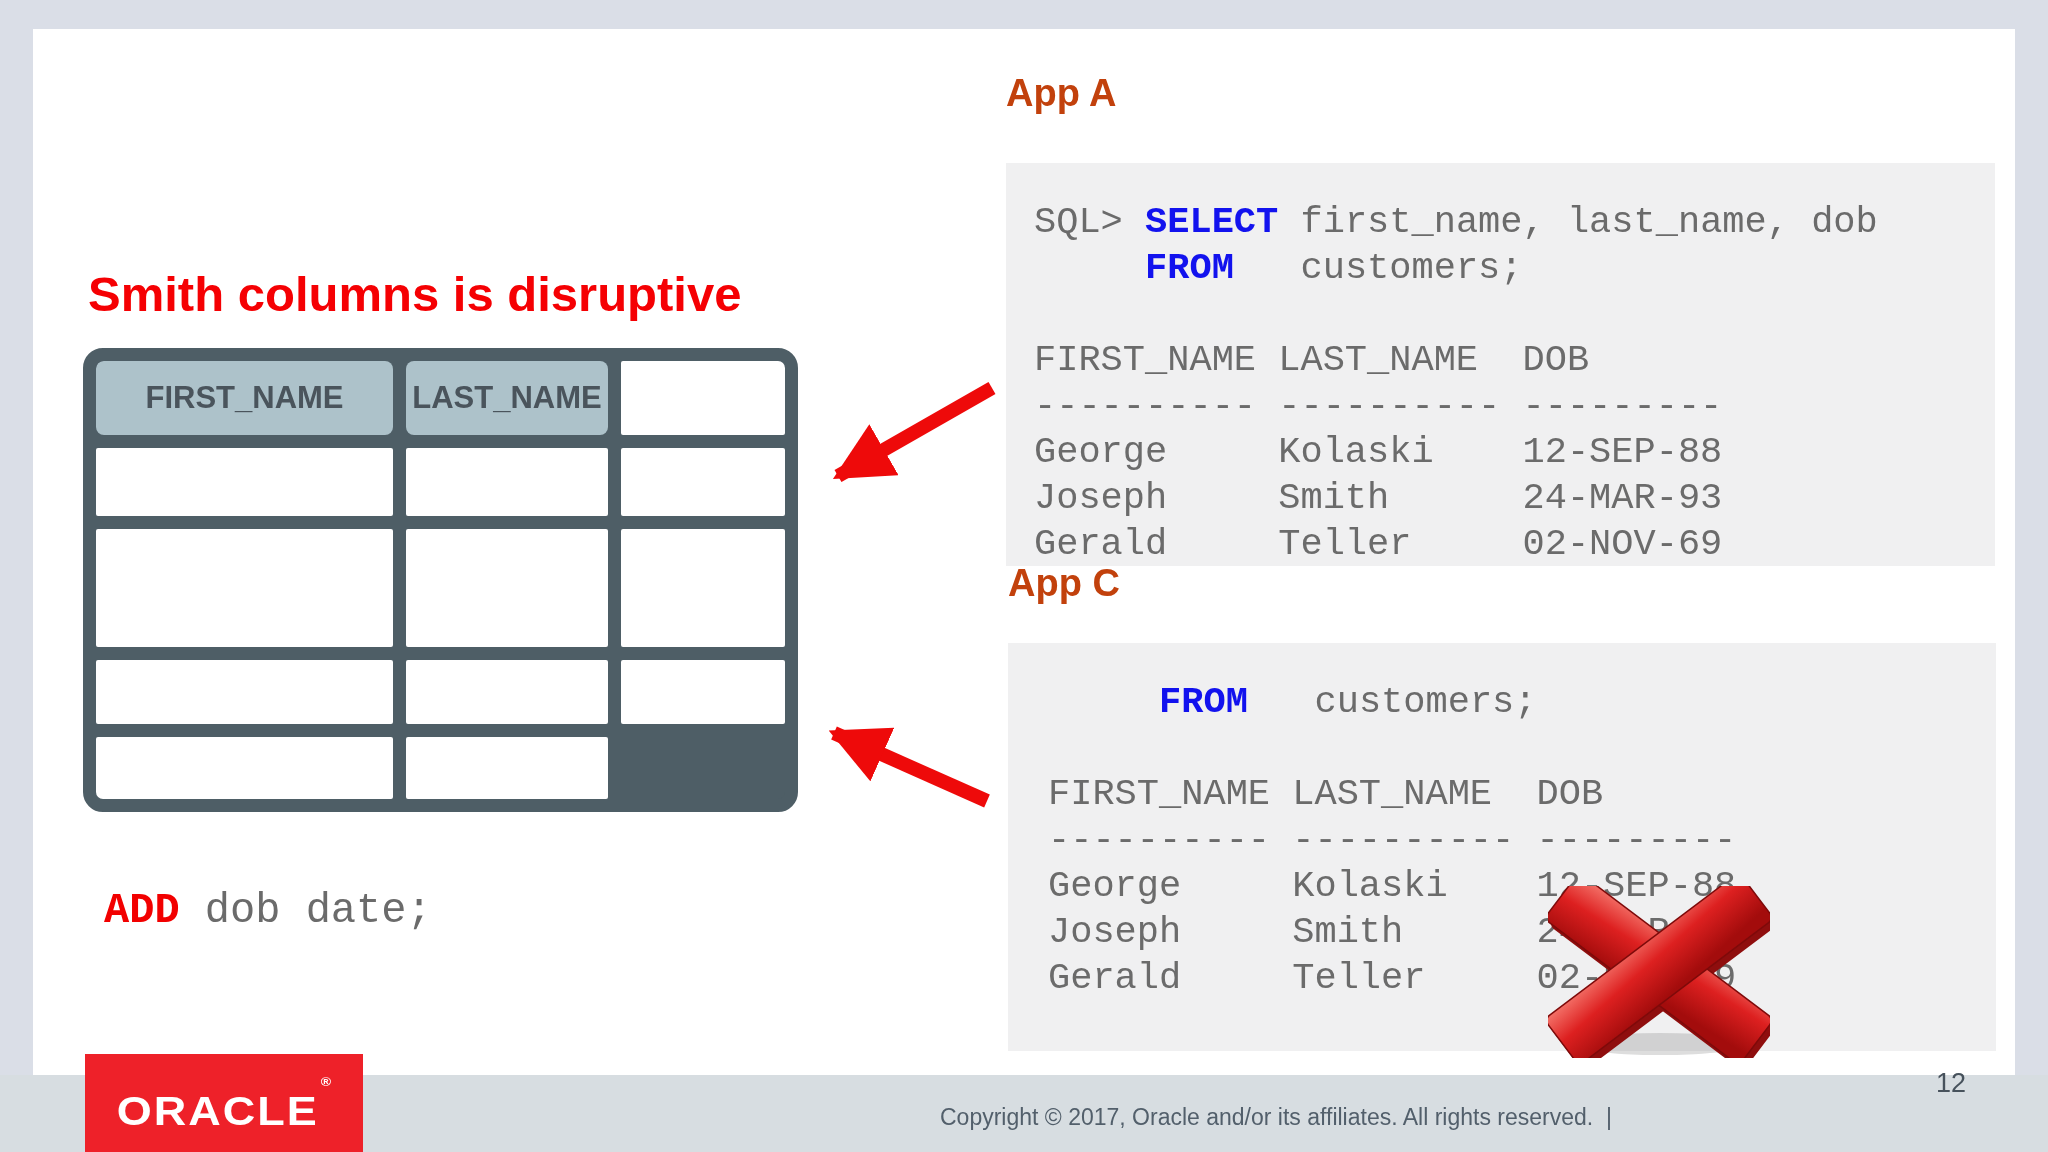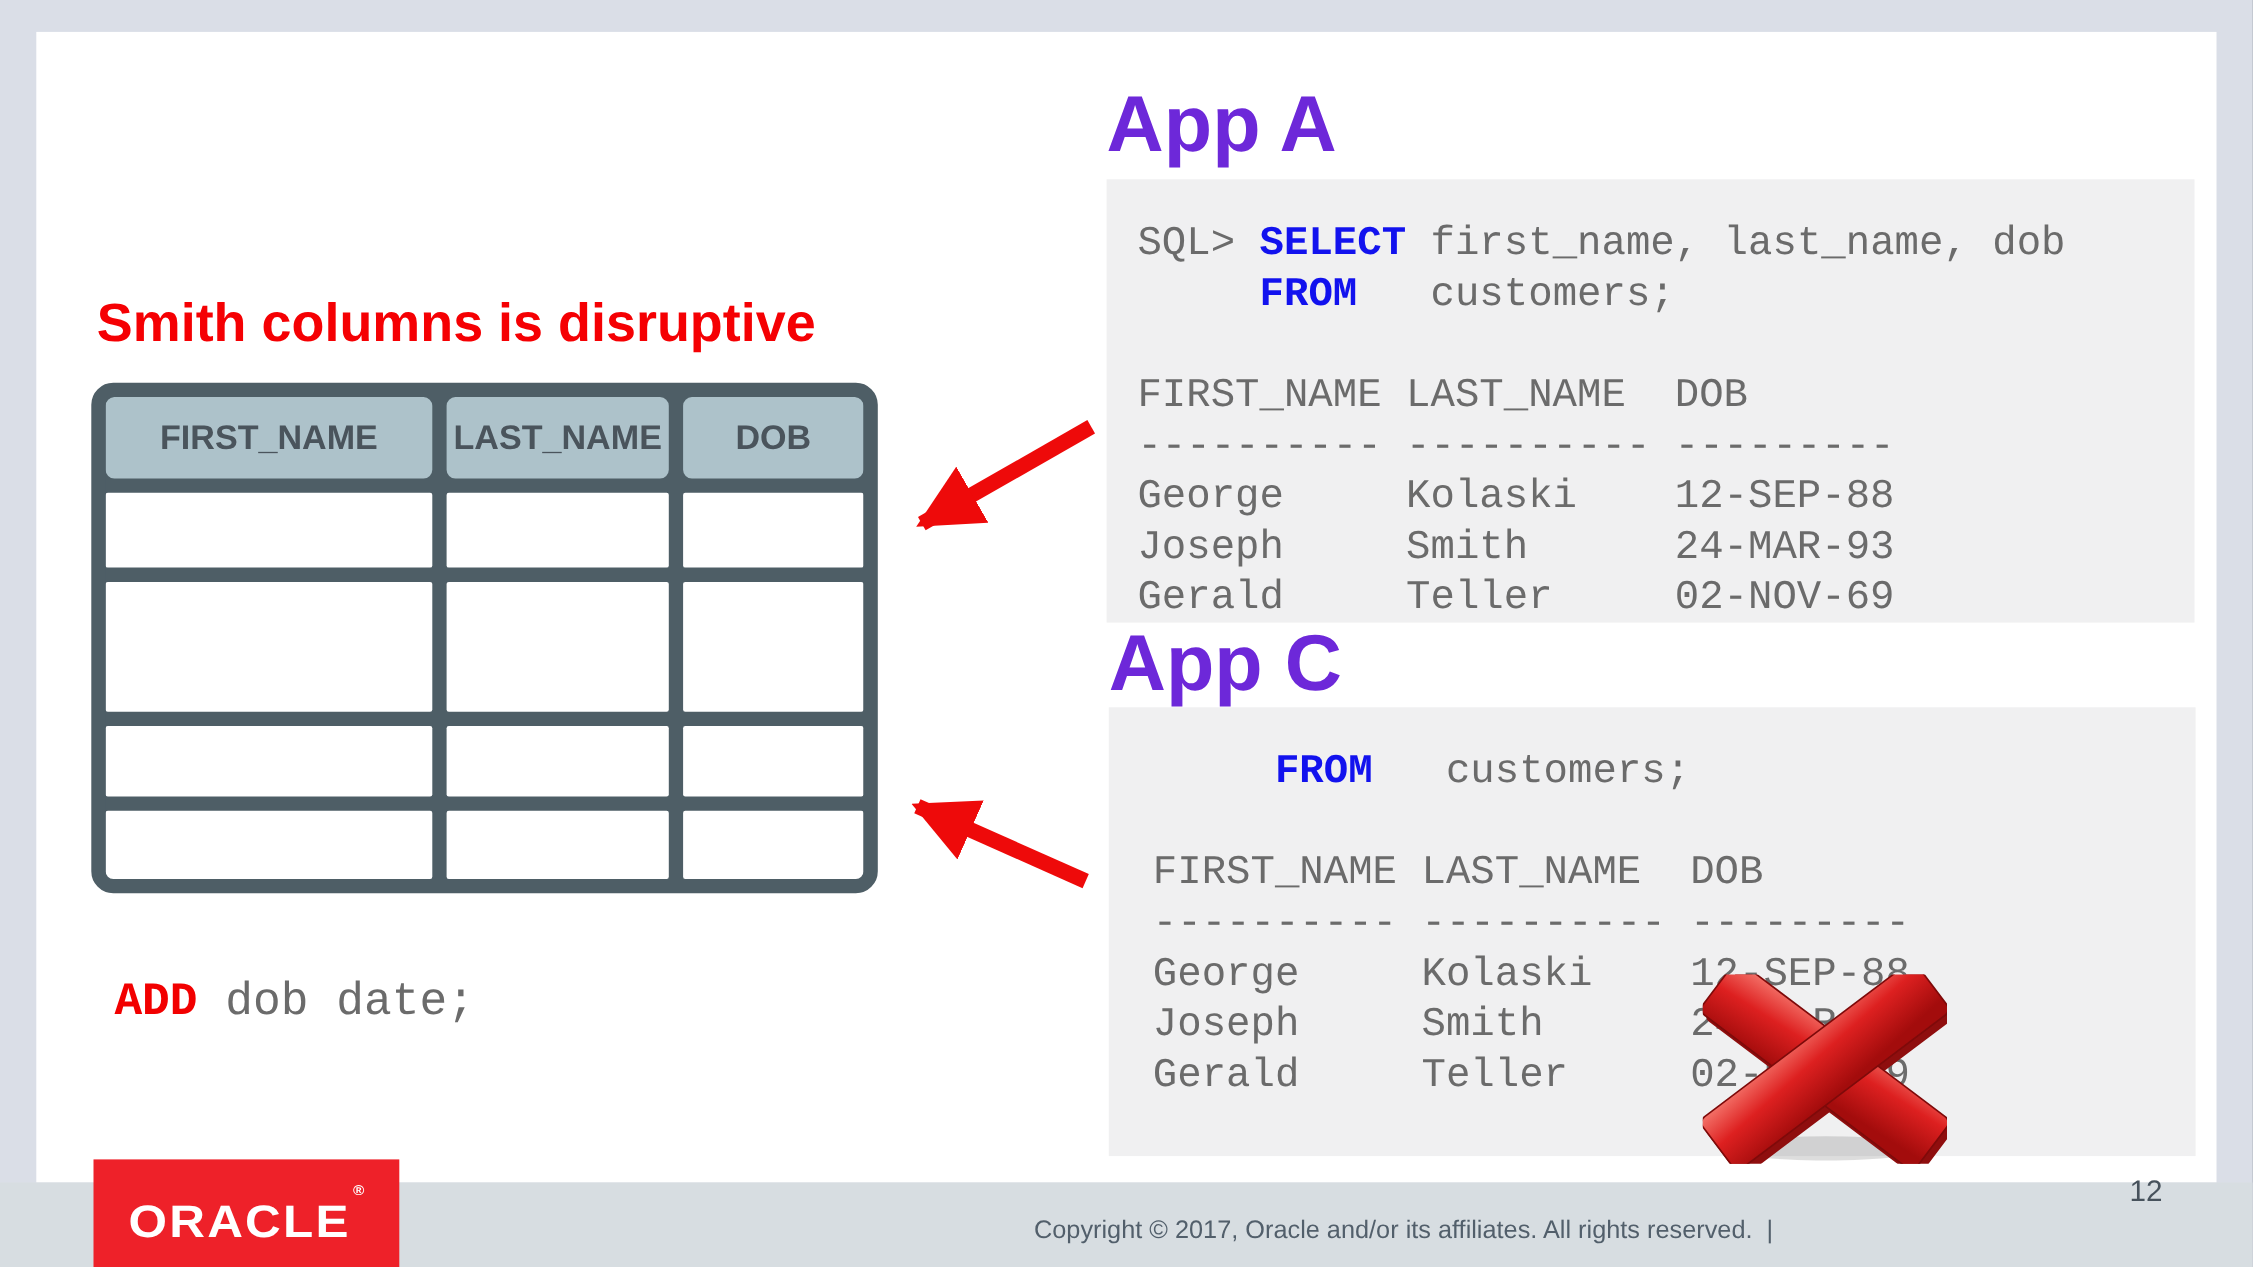--- a/index.html
+++ b/index.html
@@ -24,21 +24,21 @@
              font-family:"Liberation Mono",monospace;}
   #appA-block{left:1006px;top:163px;width:989px;height:403px;padding:36px 0 0 28px;font-size:37px;}
   #appC-block{left:1008px;top:643px;width:988px;height:408px;padding:36px 0 0 40px;font-size:37px;}
   #alter-block{left:104px;top:880px;background:transparent;font-size:42px;}
   .code-line{white-space:pre;height:46px;line-height:46px;}
   #alter-block .code-line{height:62px;line-height:62px;}
   .seg-p{color:#6b6b6b;}
   .seg-kw{color:#1212ee;font-weight:bold;}
   .seg-kwr{color:#f20000;font-weight:bold;}
 
-  .app-label{position:absolute;font-size:72px;font-weight:bold;color:#6d28d9;}
+  .app-label{position:absolute;font-size:38px;font-weight:bold;color:#c2410c;}
   #appA-label{left:1006px;top:72px;}
   #appC-label{left:1008px;top:562px;}
 
   
   #arrows{position:absolute;left:0;top:0;width:2048px;height:1152px;pointer-events:none;}
 
   
   #red-x{position:absolute;left:1548px;top:886px;width:222px;height:172px;}
 
   
@@ -56,21 +56,20 @@
 
 <div id="stage">
   <div id="slide"></div>
   <div id="footer-strip"></div>
 
   <div class="page-subtitle">Smith columns is disruptive</div>
 
   <div class="dtable" id="dtable">
     <div class="hcell">FIRST_NAME</div>
     <div class="hcell">LAST_NAME</div>
-    <div class="hcell">DOB</div>
 
   <div class="bcell"></div>
       <div class="bcell"></div>
       <div class="bcell"></div>
       <div class="bcell"></div>
       <div class="bcell"></div>
       <div class="bcell"></div>
       <div class="bcell"></div>
       <div class="bcell"></div>
       <div class="bcell"></div>

